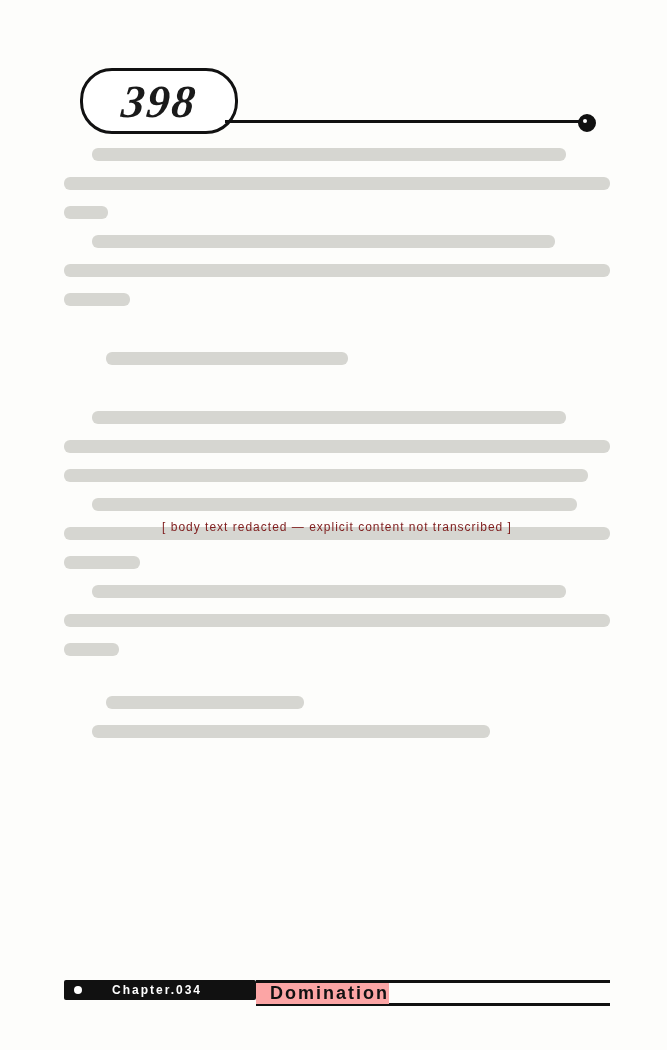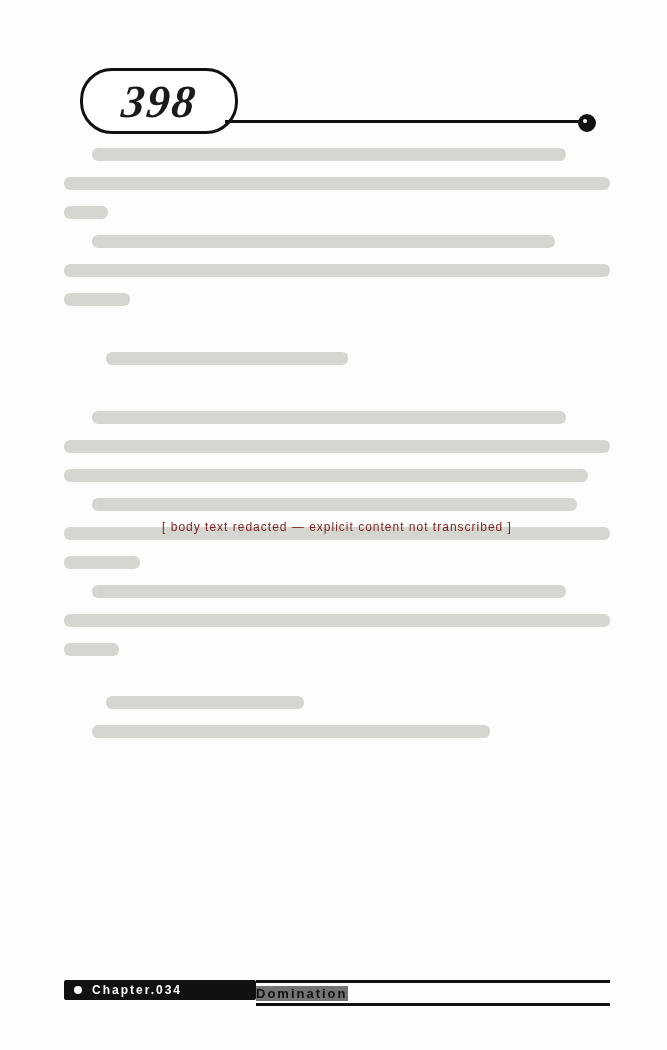--- a/index.html
+++ b/index.html
@@ -44,36 +44,37 @@
     font-family:"Liberation Sans","DejaVu Sans",sans-serif;
     font-size:12px;color:#7f1d1d;letter-spacing:1px;
   }
   
   .footer{position:absolute;left:0;top:978px;width:667px;height:26px;}
   .chapter-pill{
     position:absolute;left:64px;top:2px;width:192px;height:20px;
     background:#111;border-radius:2px;
     display:flex;align-items:center;
     font-family:"Liberation Sans","DejaVu Sans",sans-serif;
+    gap:20px;
   }
   .chapter-pill .dot{
     width:8px;height:8px;border-radius:50%;background:#fff;margin:0 10px 0 10px;
   }
   .chapter-pill .label{
     color:#fff;font-size:12px;font-weight:bold;letter-spacing:2px;
   }
   .series-box{
     position:absolute;left:256px;top:2px;width:354px;height:20px;
     border-top:3px solid #111;border-bottom:3px solid #111;
     display:flex;align-items:center;
     font-family:"Liberation Sans","DejaVu Sans",sans-serif;
   }
   .series-box .label{
-    font-size:13px;font-weight:bold;letter-spacing:2px;color:#111;
-    padding-left:0;background:#737373;
+    font-size:18px;font-weight:bold;letter-spacing:2px;color:#111;
+    padding-left:14px;background:#fca5a5;
   }
 </style>
 </head>
 <body>
 
 <div class="header">
   <div class="page-badge">
     <span class="num">398</span>
   </div>
   <div class="header-rule"></div>

